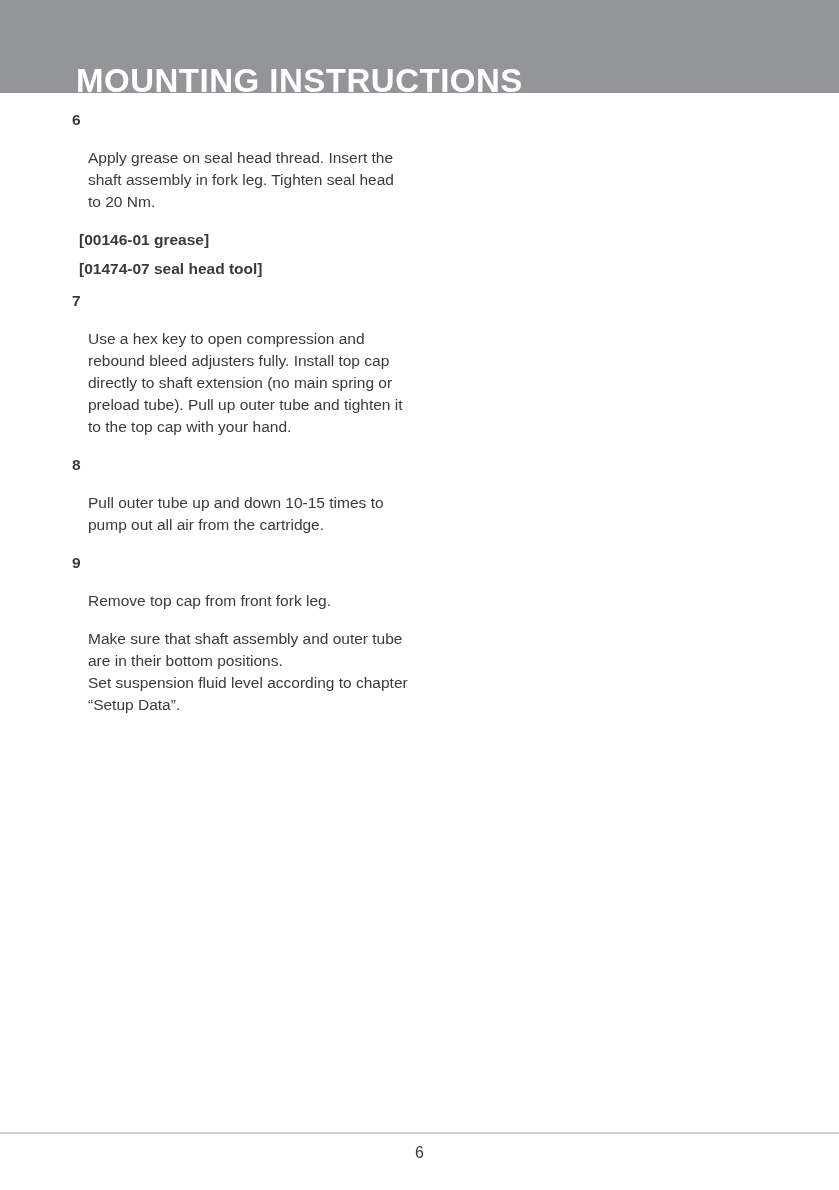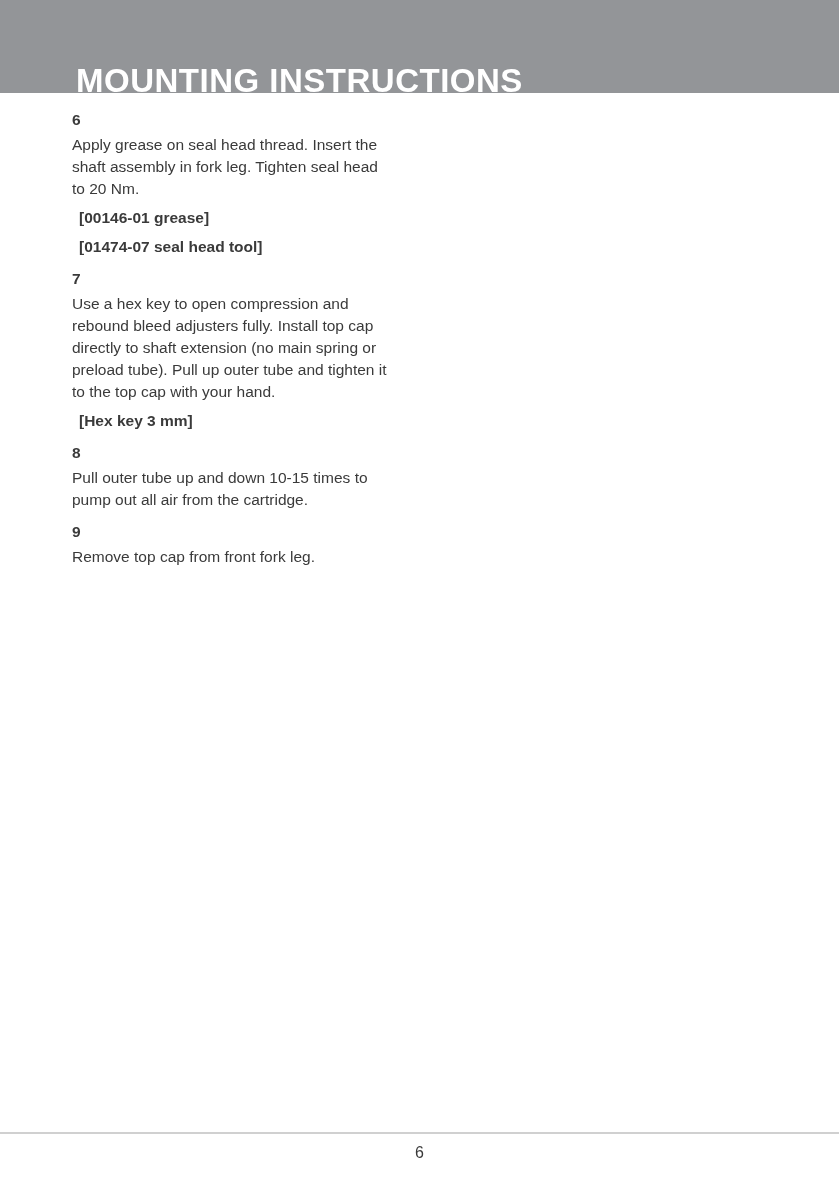--- a/index.html
+++ b/index.html
@@ -46,21 +46,21 @@
     color: var(--body-text);
     font-size: 15.5px;
   }
   .step { margin: 0 0 10px 0; }
   .step-number {
     font-weight: bold;
     line-height: 22px;
     margin: 0 0 3px 0;
   }
   .step-body {
-    margin: 0;
+    margin: 16px;
     line-height: 22px;
     white-space: pre-line;
   }
   .step-note {
     margin: 7px;
     line-height: 22px;
     font-weight: bold;
     white-space: pre-line;
   }
   .footer-line {
@@ -101,35 +101,38 @@
       <p class="step-note">[01474-07 seal head tool]</p>
     </section>
 
     <section class="step">
       <div class="step-number">7</div>
       <p class="step-body">Use a hex key to open compression and
 rebound bleed adjusters fully. Install top cap
 directly to shaft extension (no main spring or
 preload tube). Pull up outer tube and tighten it
 to the top cap with your hand.</p>
-      <p class="step-note">[Hex key 3 mm]</p>
     </section>
 
     <section class="step">
       <div class="step-number">8</div>
       <p class="step-body">Pull outer tube up and down 10-15 times to
 pump out all air from the cartridge.</p>
     </section>
 
     <section class="step">
       <div class="step-number">9</div>
       <p class="step-body">Remove top cap from front fork leg.</p>
     </section>
 
     <section class="step">
+      <p class="step-body">Make sure that shaft assembly and outer tube
+are in their bottom positions.
+Set suspension fluid level according to chapter
+“Setup Data”.</p>
     </section>
 
   </div>
 
   <div class="footer-line"></div>
   <div class="footer-page-number">6</div>
 
 </div>
 
 </body></html>

